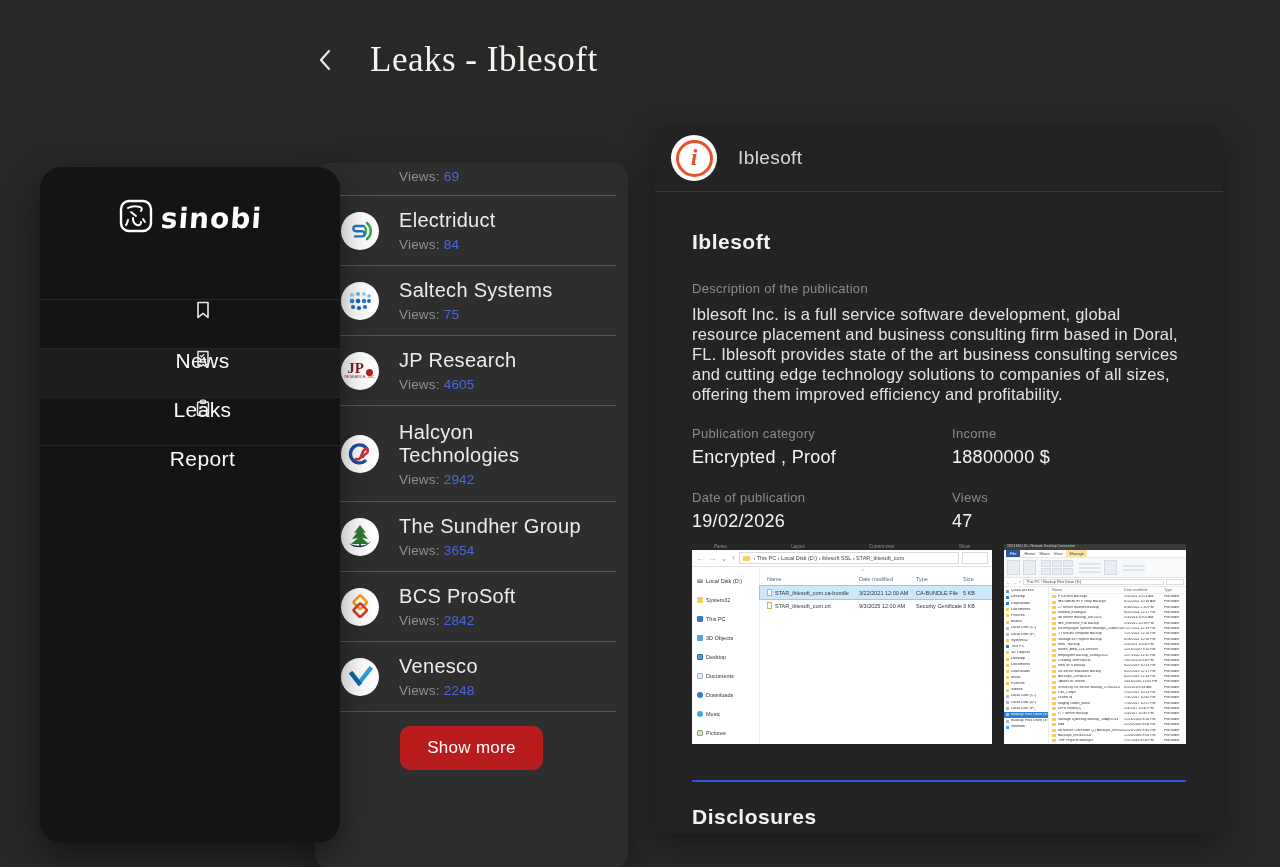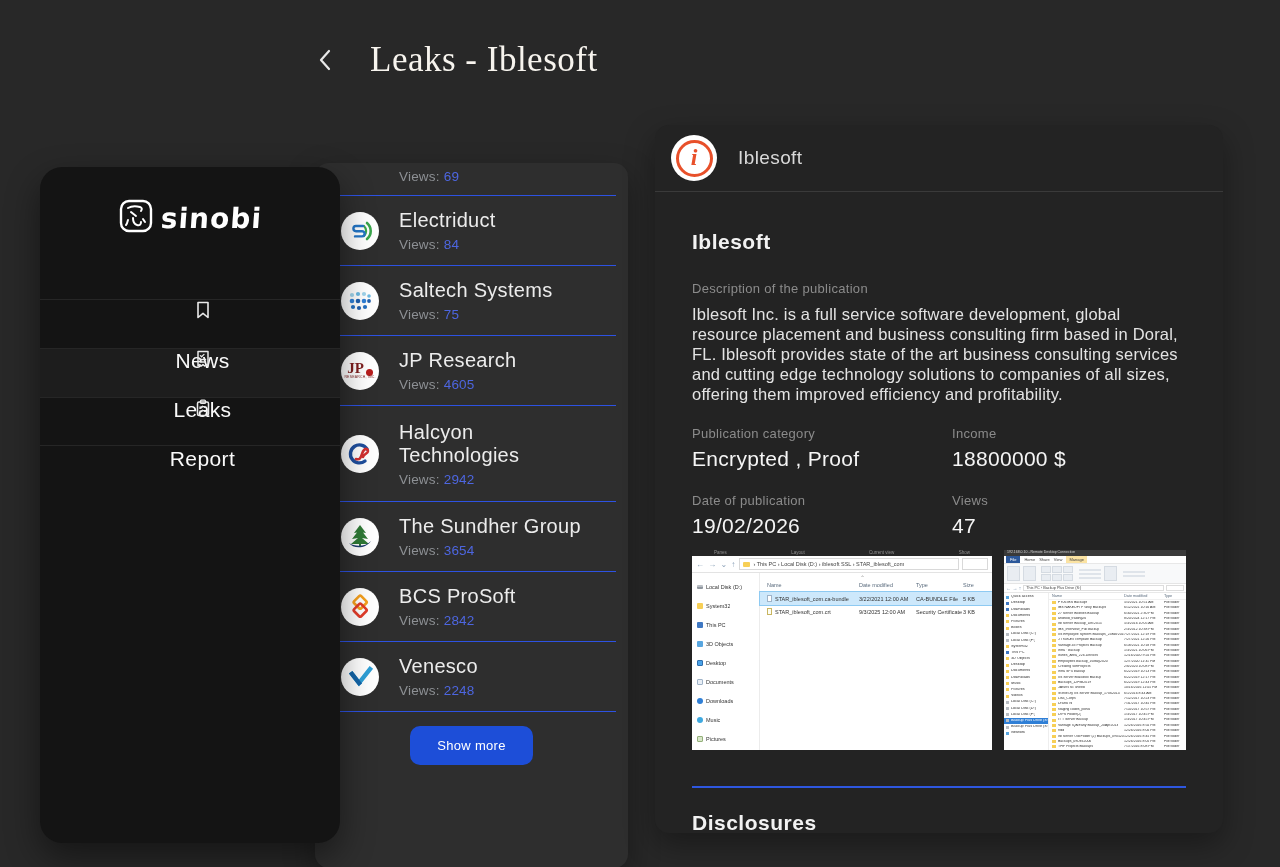--- a/index.html
+++ b/index.html
@@ -38,22 +38,22 @@
   .leak-info { display:flex; flex-direction:column; gap:5px; }
   .leak-name { font-size:20px; color:#ececec; letter-spacing:.3px; line-height:1.15; }
   .jp-logo { display:flex; flex-direction:column; align-items:center; line-height:1; }
   .jp-top { display:flex; align-items:flex-end; }
   .jp-txt { font-family:"Liberation Serif", serif; font-weight:700; font-size:15px; color:#7e1f1f; }
   .jp-dot { width:7px; height:7px; border-radius:50%; background:#b81d1d; margin:1px 0 0 2px; }
   .jp-sub { font-size:3.5px; color:#7e1f1f; letter-spacing:.2px; }
   .sd-txt { font-family:"Liberation Serif", serif; font-weight:700; font-size:17px; color:#fff; }
   .list-footer { height:87px; margin:0 12px; border-top:1.5px solid #2d52e2; display:flex; justify-content:center; align-items:flex-start; }
   .show-more-btn {
-    margin-top:14px; background:#1d4ed8; color:#fff; border:none; border-radius:10px;
-    font-size:13px; padding:12px 27px; cursor:pointer; font-family:inherit; letter-spacing:.3px;
+    margin-top:14px; background:#b91c1c; color:#fff; border:none; border-radius:10px;
+    font-size:17px; padding:12px 27px; cursor:pointer; font-family:inherit; letter-spacing:.3px;
   }
 
   
   .sidebar {
     position:absolute; left:40px; top:167px; width:300px; height:676px;
     background:#141414; border-radius:22px; z-index:3; overflow:hidden;
     box-shadow:0 14px 34px rgba(0,0,0,.45);
   }
   .brand { margin-top:30px; display:flex; align-items:center; justify-content:center; gap:7px; height:42px; }
   .brand-word { font-size:28px; font-weight:700; color:#fff; letter-spacing:1px; transform:skewX(-4deg); font-family:"DejaVu Sans", sans-serif; }
@@ -73,21 +73,21 @@
   .company-logo { width:46px; height:46px; border-radius:50%; background:#fff; display:flex; align-items:center; justify-content:center; }
   .company-logo-ring { width:37px; height:37px; border-radius:50%; border:3px solid #e8502a; display:flex; align-items:center; justify-content:center; }
   .company-logo-i { font-family:"Liberation Serif", serif; font-style:italic; font-weight:700; font-size:24px; color:#e8502a; transform:translateY(-1px); }
   .detail-header-title { font-size:19px; color:#d9d9d9; letter-spacing:.4px; }
   .detail-body { padding:38px 36px 0 37px; }
   .detail-title { font-size:21px; font-weight:700; color:#f2f2f2; letter-spacing:.5px; }
   .field-label { font-size:13px; color:#8b8b8b; letter-spacing:.3px; }
   .desc-label { margin-top:27px; }
   .detail-desc { margin-top:8px; font-size:16.5px; line-height:20px; color:#e3e3e3; letter-spacing:.2px; max-width:496px; }
   .fields-grid { margin-top:22px; display:grid; grid-template-columns:260px 1fr; row-gap:22px; }
-  .field-value { margin-top:6px; font-size:21px; color:#f5f5f5; letter-spacing:.3px; }
+  .field-value { margin-top:6px; font-size:18px; color:#f5f5f5; letter-spacing:.3px; }
   .thumbs-row { margin-top:12px; display:flex; gap:12px; }
   .divider-blue { margin-top:36px; width:494px; border-top:2px solid #2e57e0; }
   .bottom-heading { margin-top:23px; font-size:21px; font-weight:700; color:#f2f2f2; letter-spacing:.5px; }
 
   
   .thumb1 { width:300px; height:200px; background:#fff; color:#333; overflow:hidden; position:relative; flex:0 0 300px; }
   .s1-ribbon { height:6px; background:#262626; display:flex; justify-content:space-between; padding:0 22px; align-items:center; }
   .s1-ribbon span { font-size:4.5px; color:#8f8f8f; line-height:1; }
   .s1-address { height:17px; border-bottom:1px solid #e3e3e3; display:flex; align-items:center; gap:3px; padding:0 4px; }
   .s1-navs { font-size:8px; color:#8aa0b8; letter-spacing:1px; }

